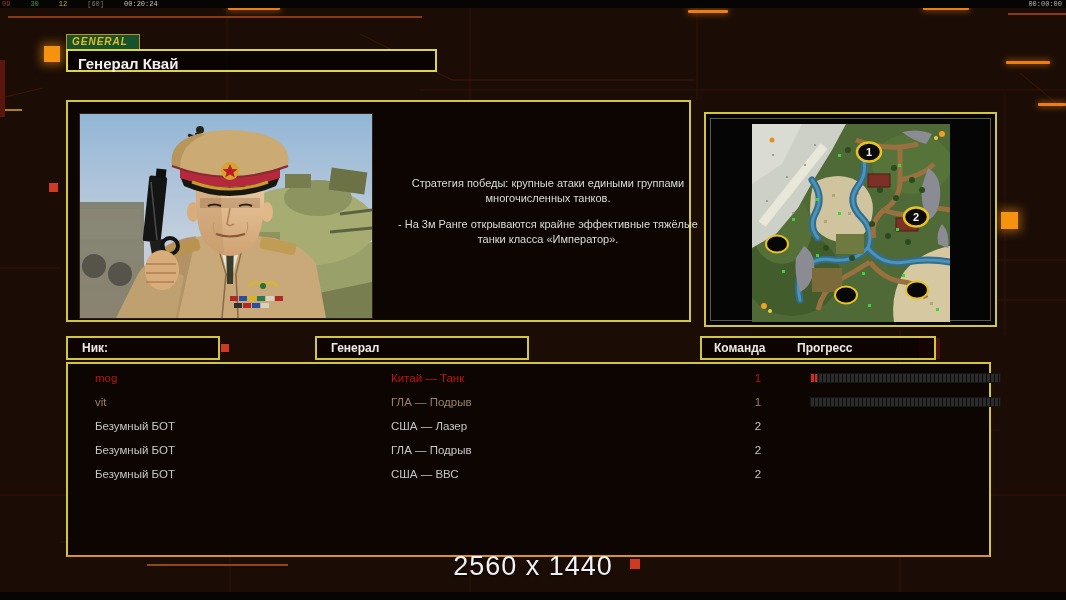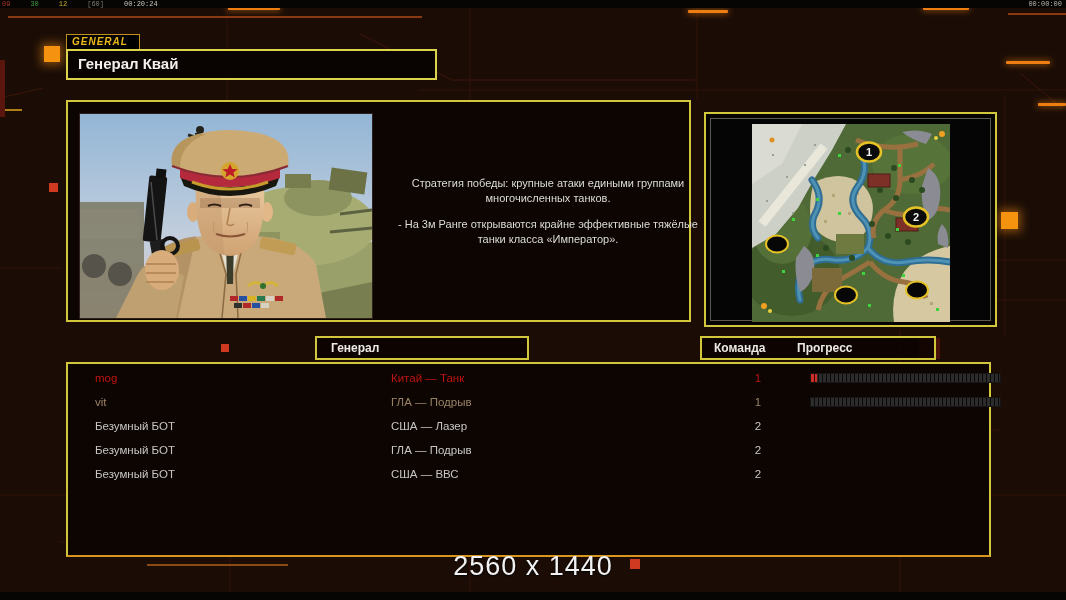--- a/index.html
+++ b/index.html
@@ -13,23 +13,23 @@
   .clock{position:absolute;right:4px;top:0;font-family:"Liberation Mono",monospace;font-size:7px;line-height:8px;color:#b9b5ad;}
   .bottombar{position:absolute;left:0;bottom:0;width:1066px;height:8px;background:#070504;z-index:5;}
   
   .sq{position:absolute;z-index:2;}
   .sq.glow{box-shadow:0 0 10px 3px rgba(240,140,20,.5);}
   .dash{position:absolute;height:3px;background:#ee7d12;border-radius:1px;
         box-shadow:0 0 6px 1px rgba(238,125,18,.55);z-index:2;}
   
   .panel{position:absolute;box-sizing:border-box;border:2px solid #d2c73c;background:rgba(10,4,2,.88);z-index:3;}
   .tab{position:absolute;left:66px;top:34px;width:74px;height:15px;box-sizing:border-box;z-index:4;
-       background:#000000;border:1px solid #c09020;border-bottom:none;color:#ecb81c;
+       background:#14532d;border:1px solid #c09020;border-bottom:none;color:#ecb81c;
        font-size:10px;font-weight:bold;font-style:italic;letter-spacing:1px;line-height:14px;padding-left:5px;}
-  .titlebox{position:absolute;left:66px;top:49px;width:371px;height:31px;box-sizing:border-box;z-index:3;
+  .titlebox{position:absolute;left:66px;top:49px;width:371px;height:23px;box-sizing:border-box;z-index:3;
        border:2px solid #dcd44a;background:rgba(8,3,2,.92);color:#f2f0ec;
        font-size:15px;font-weight:bold;line-height:25px;padding-left:10px;}
   .left-panel{left:66px;top:100px;width:625px;height:222px;}
   .portrait{position:absolute;left:11px;top:11px;width:292px;height:204px;border:1px solid #30201a;background:#000;}
   .strategy{position:absolute;left:321px;top:74px;width:318px;color:#dcdcda;font-size:11px;line-height:1.35;}
   .strategy p{margin:0;text-align:center;}
   .strategy .p2{margin-top:26px;}
   .strategy .p3{margin-top:11px;}
   .mini-panel{left:704px;top:112px;width:293px;height:215px;background:#050403;}
   .mini-inner{position:absolute;left:4px;top:4px;right:4px;bottom:4px;border:1px solid #5c5a50;background:#050505;}
@@ -336,20 +336,21 @@
           </g>
           <g>
             <ellipse cx="164" cy="93" rx="12" ry="9.5" fill="#0a0a0a" stroke="#e6c226" stroke-width="2.5"></ellipse>
             <text x="164" y="97" text-anchor="middle" font-size="11" font-weight="bold" fill="#f0f0f0" font-family="Liberation Sans, sans-serif">2</text>
           </g>
         </svg>
       </div>
     </div>
   </div>
 
+  <div class="hbox hb-nick">Ник:</div>
   <div class="hbox hb-gen">Генерал</div>
   <div class="hbox hb-team">
     <span class="t1">Команда</span>
     <span class="t2">Прогресс</span>
   </div>
 
   <div class="panel table-panel">
     <div class="prow" style="top:2px;">
       <span class="pnick" style="color: rgb(192, 20, 16);">mog</span>
       <span class="pgen" style="color: rgb(192, 20, 16);">Китай — Танк</span>

